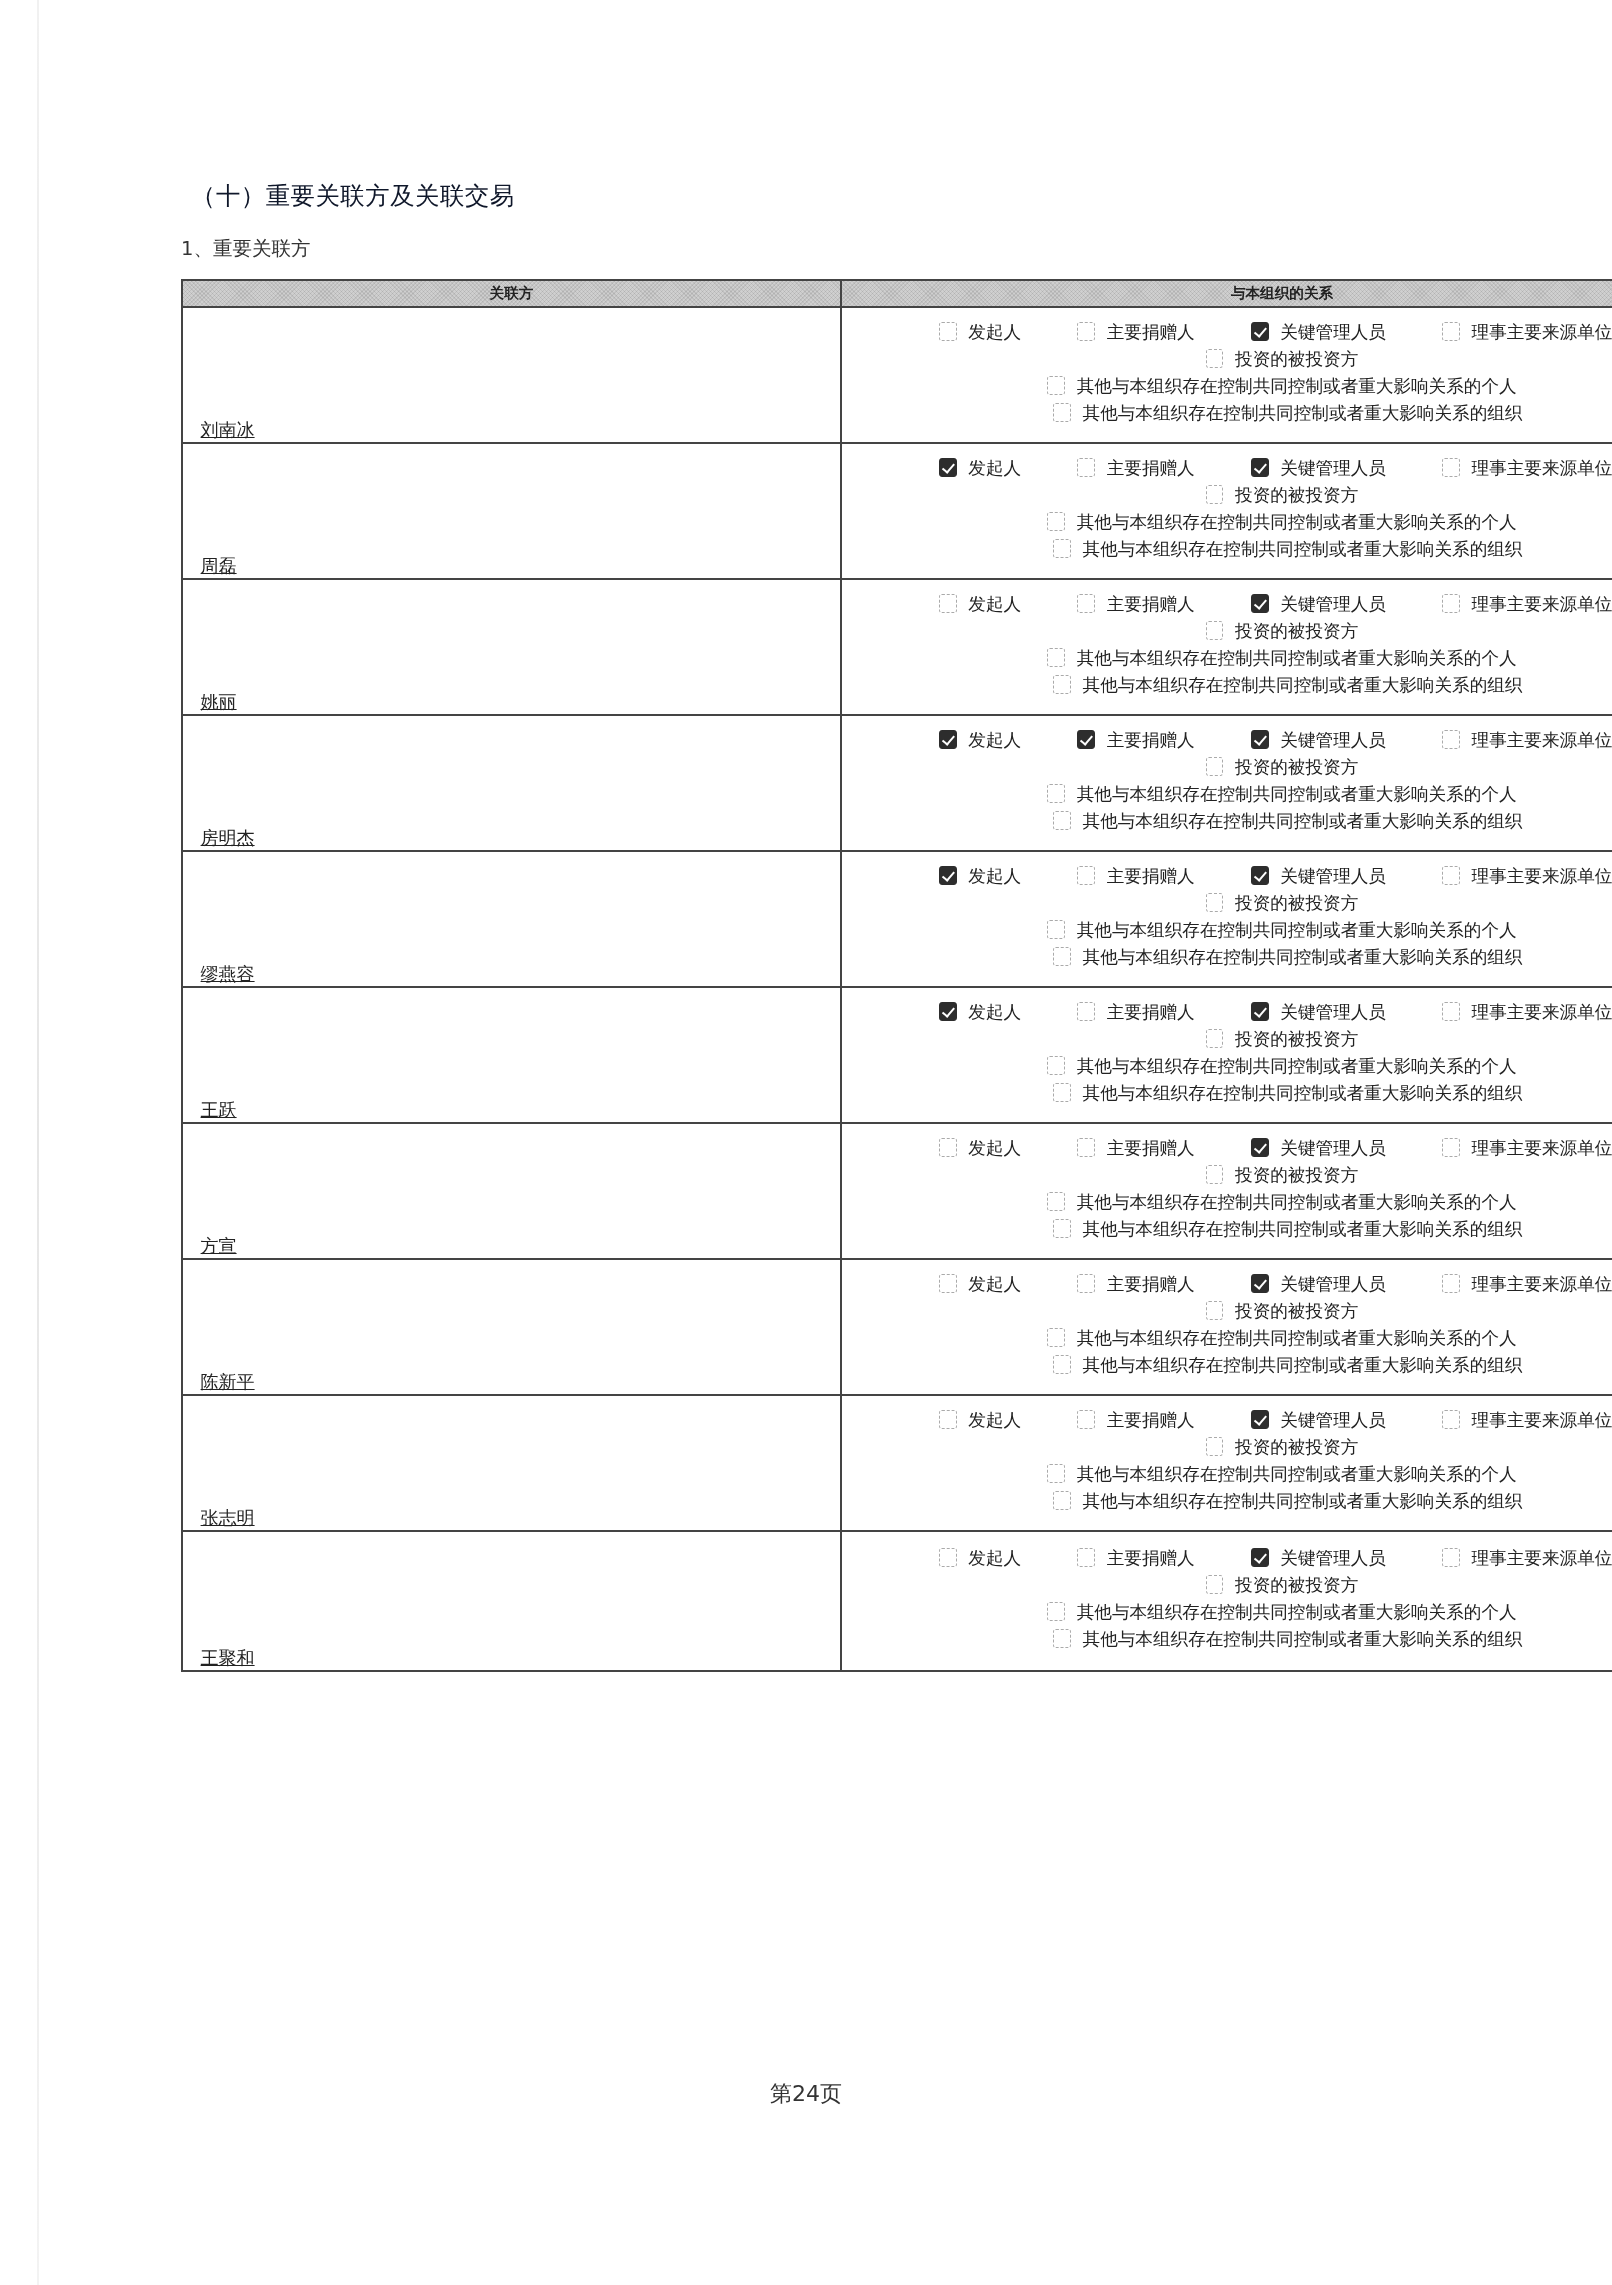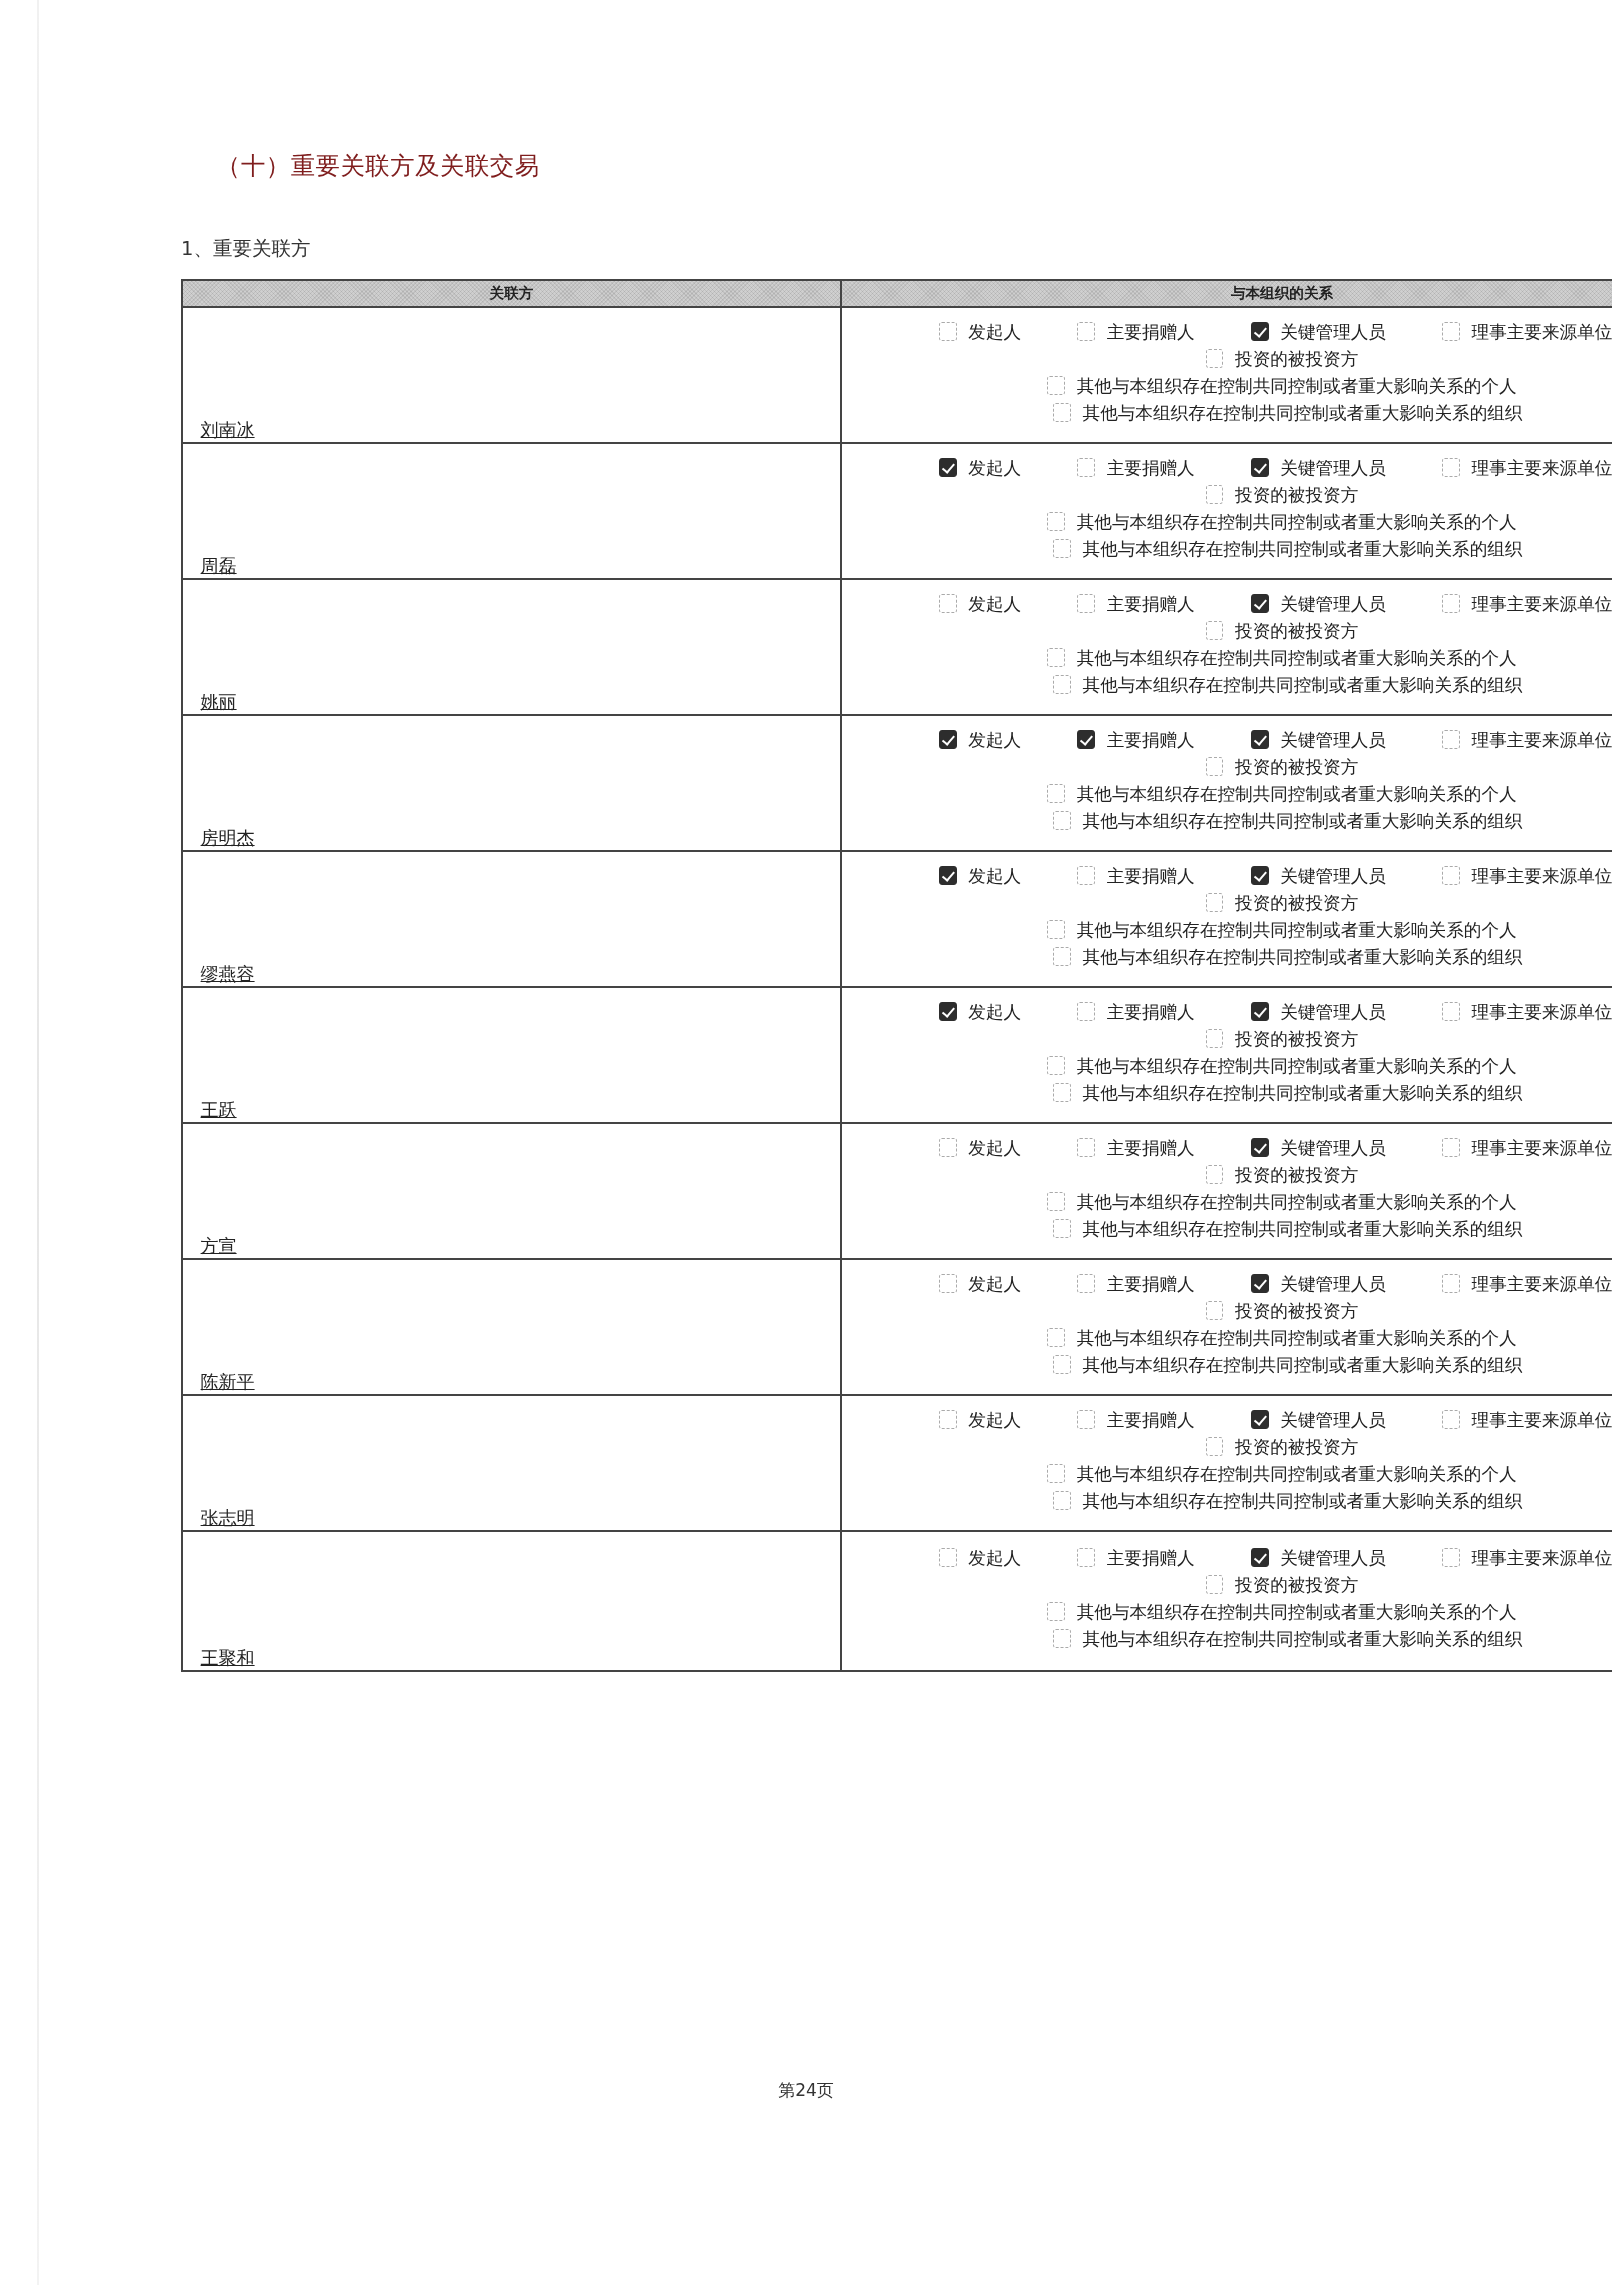--- a/index.html
+++ b/index.html
@@ -9,22 +9,22 @@
       position: relative;
       font-family: "DejaVu Sans", "Liberation Sans", sans-serif;
       color: #222;
       overflow: hidden;
     }
     .page-edge-left {
       position: absolute; left: 37px; top: 0; width: 2px; height: 2286px;
       background: linear-gradient(#f1f1f1, #e6e6e6, #f3f3f3);
     }
     .section-title {
-      position: absolute; left: 191px; top: 150px;
-      font-size: 24.4px; color: #7f1d1d; letter-spacing: 0.5px; margin-left: 25px;
+      position: absolute; left: 191px; top: 180px;
+      font-size: 24.4px; color: #0f172a; letter-spacing: 0.5px;
     }
     .sub-title {
       position: absolute; left: 181px; top: 235px;
       font-size: 19.5px; color: #333;
     }
     .table {
       position: absolute; left: 181px; top: 279px;
       width: 1543px;
       border: 2px solid #444;
       border-collapse: collapse;
@@ -80,21 +80,21 @@
     .cb.checked::after {
       content: "";
       position: absolute; left: 4.9px; top: 2px;
       width: 4.9px; height: 9.8px;
       border-right: 2.4px solid #fff;
       border-bottom: 2.4px solid #fff;
       transform: rotate(40deg);
     }
     .footer {
       position: absolute; left: 0; width: 1612px; top: 2079px;
-      text-align: center; font-size: 17px; color: #333;
+      text-align: center; font-size: 22px; color: #333;
     }
   </style>
 </head>
 <body>
 
 <div class="page-edge-left"></div>
 
 <div class="section-title">（十）重要关联方及关联交易</div>
 <div class="sub-title">1、重要关联方</div>
 

